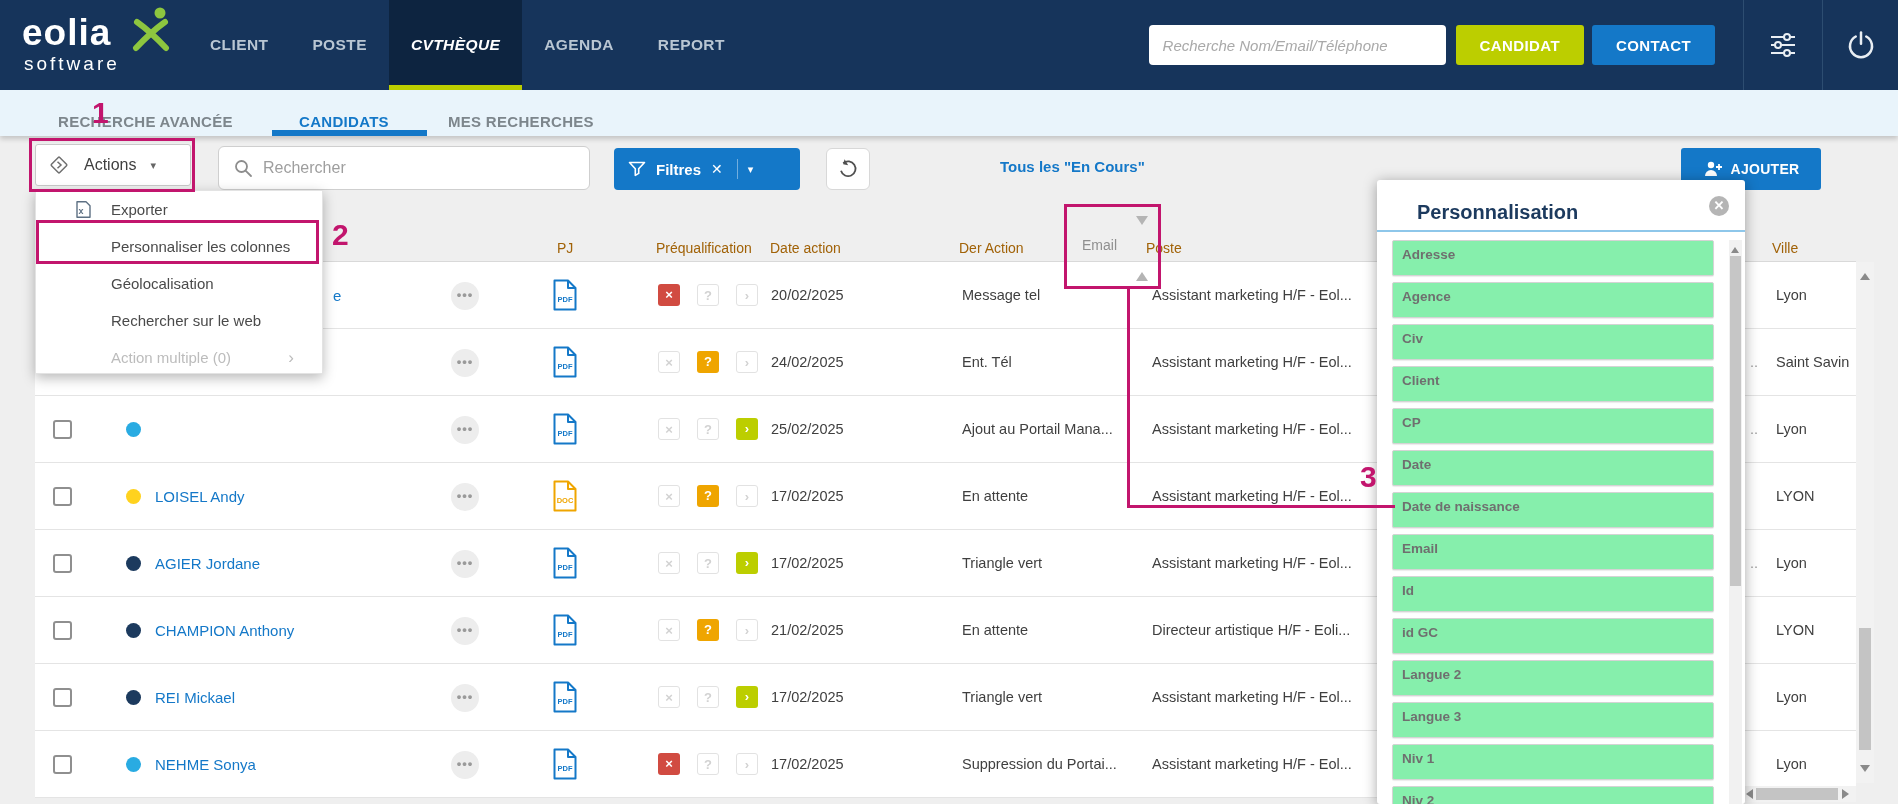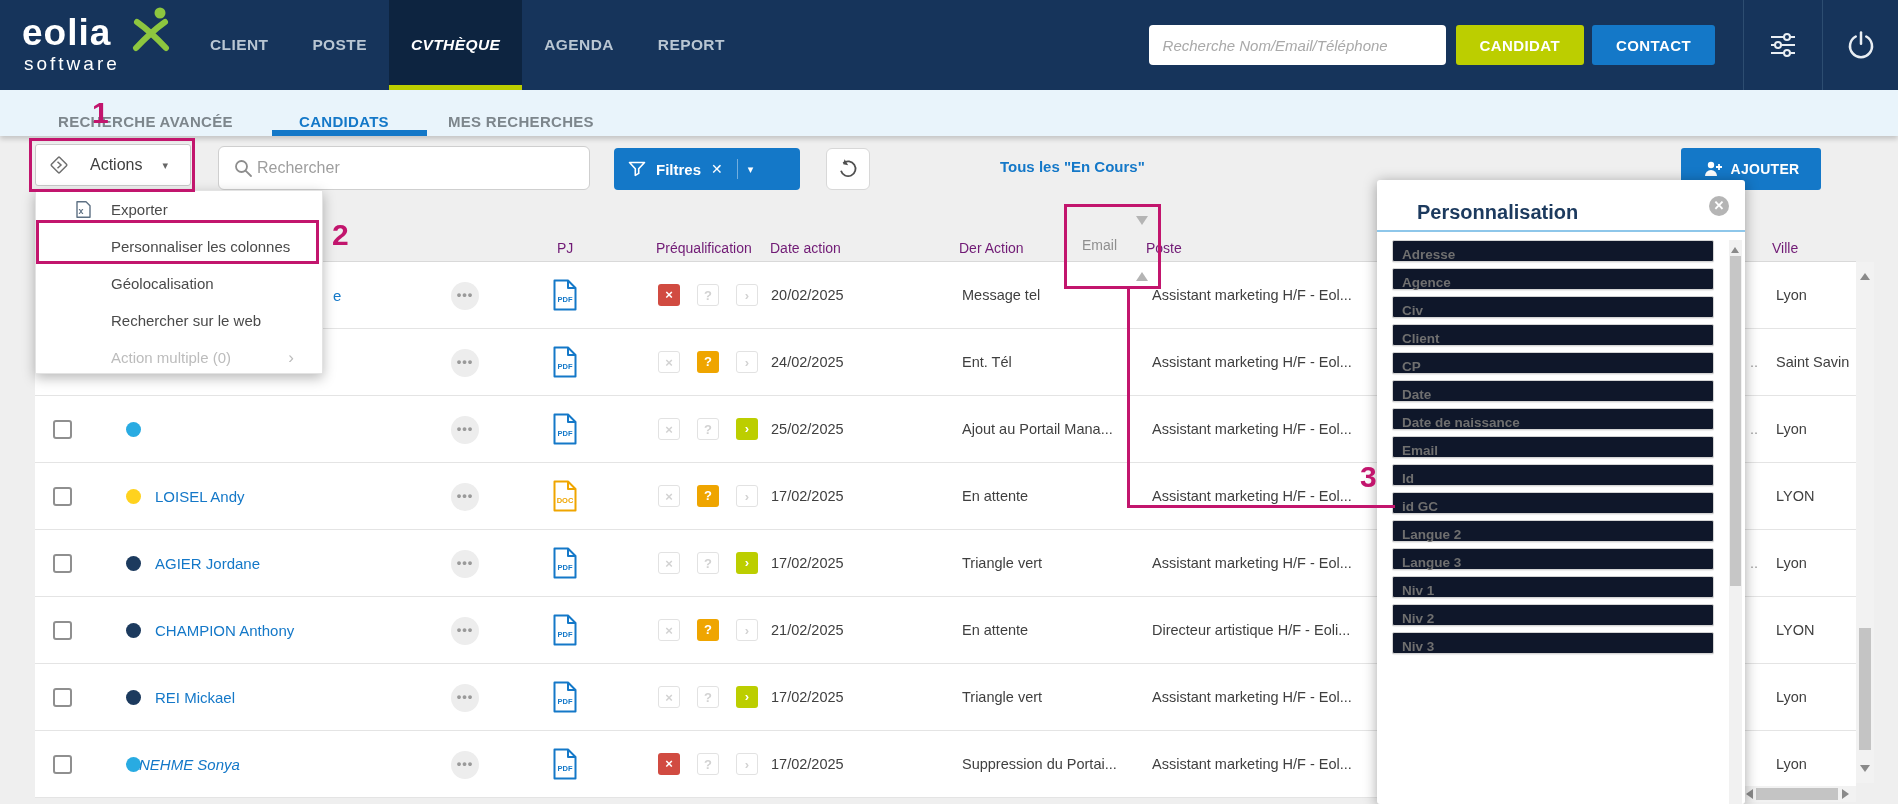--- a/index.html
+++ b/index.html
@@ -23,37 +23,37 @@
   .top-div { width:1px; height:90px; background:#2d4d71; margin-left:28px; }
   .icon-btn { width:78px; height:90px; display:flex; align-items:center; justify-content:center; cursor:pointer; }
 
   
   .tabsbar { position:absolute; left:0; top:90px; width:1898px; height:46px; background:#e9f4fb; box-shadow:0 3px 5px rgba(0,0,0,.18); z-index:15; }
   .tab { position:absolute; top:13px; font-size:15px; font-weight:bold; color:#7d868c; letter-spacing:.3px; cursor:pointer;margin-top:10px; }
   .tab.active { color:#1478c8; }
   .tab-underline { position:absolute; left:272px; top:40px; width:155px; height:6px; background:#1478c8; }
 
   
-  .actions-btn { position:absolute; left:35px; top:144px; width:156px; height:42px; background:#fff; border:1px solid #c9c9c9; border-radius:3px; display:flex; align-items:center; gap:20px; padding:0 12px; cursor:pointer; }
+  .actions-btn { position:absolute; left:35px; top:144px; width:156px; height:42px; background:#fff; border:1px solid #c9c9c9; border-radius:3px; display:flex; align-items:center; gap:14px; padding:0 12px; cursor:pointer; }
   .actions-btn .lbl { font-size:16px; color:#3f3f3f; }
   .caret { font-size:11px; color:#666; }
-  .tb-search { position:absolute; left:218px; top:146px; width:372px; height:44px; background:#fff; border:1px solid #cfcfcf; border-radius:6px; display:flex; align-items:center; padding:0 14px; gap:4px; }
+  .tb-search { position:absolute; left:218px; top:146px; width:372px; height:44px; background:#fff; border:1px solid #cfcfcf; border-radius:6px; display:flex; align-items:center; padding:0 14px; gap:10px; }
   .tb-search input { border:none; outline:none; flex:1; font-size:16px; color:#555; font-family:"Liberation Sans",sans-serif; }
   .tb-search input::placeholder { color:#9e9e9e; }
   .filtres-btn { position:absolute; left:614px; top:148px; width:186px; height:42px; background:#1478c8; border-radius:4px; color:#fff; display:flex; align-items:center; gap:10px; padding:0 14px; cursor:pointer; }
   .filtres-btn .lbl { font-size:15px; font-weight:bold; }
   .filtres-x { font-size:14px; cursor:pointer; }
   .filtres-sep { width:1px; height:20px; background:rgba(255,255,255,.4); margin-left:4px; }
   .refresh-btn { position:absolute; left:826px; top:148px; width:44px; height:42px; background:#fff; border:1px solid #d8d8d8; border-radius:6px; display:flex; align-items:center; justify-content:center; cursor:pointer; }
   .scope { position:absolute; left:1000px; top:158px; font-size:15px; font-weight:bold; color:#1478c8; cursor:pointer; }
   .add-btn { position:absolute; left:1681px; top:148px; width:140px; height:42px; background:#1478c8; border:none; border-radius:3px; color:#fff; font-weight:bold; font-size:14px; letter-spacing:.3px; display:flex; align-items:center; justify-content:center; gap:8px; cursor:pointer; }
 
   
   .table-bg { position:absolute; left:35px; top:262px; width:1821px; height:536px; background:#fff; }
-  .th { position:absolute; top:240px; font-size:14px; color:#701a75; font-weight:500; cursor:pointer; white-space:nowrap; }
+  .th { position:absolute; top:240px; font-size:14px; color:#a16207; font-weight:500; cursor:pointer; white-space:nowrap; }
   .col-div { position:absolute; top:262px; width:1px; height:536px; background:#e4e4e4; }
   .hdr-border { position:absolute; left:35px; top:261px; width:1821px; height:1px; background:#d9d9d9; }
   .row { position:absolute; left:35px; width:1821px; height:67px; border-bottom:1px solid #e4e4e4; background:#fff; }
   .cb { position:absolute; left:18px; top:24px; width:19px; height:19px; border:2px solid #8f8f8f; border-radius:3px; background:#fff; cursor:pointer; }
   .dot { position:absolute; left:91px; top:26px; width:15px; height:15px; border-radius:50%; }
   .cname { position:absolute; left:120px; top:0; height:67px; line-height:67px; font-size:15px; color:#1478c8; cursor:pointer; white-space:nowrap; }
   .more-btn { position:absolute; left:416px; top:20px; width:28px; height:28px; border-radius:50%; background:#ededed; color:#9a9a9a; font-size:13px; letter-spacing:1px; text-align:center; line-height:26px; cursor:pointer; font-weight:bold; }
   .pj { position:absolute; left:517px; top:17px; cursor:pointer; }
   .sq { position:absolute; top:22px; width:22px; height:22px; border-radius:3px; text-align:center; line-height:21px; font-size:13px; font-weight:bold; cursor:pointer; }
   .sq-idle { background:#fff; border:1px solid #e2e2e2; color:#d2d2d2; }
@@ -89,21 +89,21 @@
   .tri-left { position:absolute; left:2px; top:3px; width:0; height:0; border:5px solid transparent; border-right:7px solid #8a8a8a; }
   .tri-right { position:absolute; right:2px; top:3px; width:0; height:0; border:5px solid transparent; border-left:7px solid #8a8a8a; }
   .hthumb { position:absolute; left:17px; top:2px; width:82px; height:12px; background:#c4c4c4; }
 
   
   .panel { position:absolute; left:1377px; top:180px; width:368px; height:624px; background:#fff; border-radius:3px; box-shadow:0 2px 14px rgba(0,0,0,.35); z-index:60; }
   .panel-head { position:relative; height:52px; border-bottom:2px solid #8ec7ea; }
   .panel-title { position:absolute; left:40px; top:14px; font-size:20px; color:#1c3a5e; font-weight:600;margin-top:7px; }
   .panel-close { position:absolute; right:16px; top:16px; width:20px; height:20px; border-radius:50%; background:#b5b5b5; color:#fff; font-size:13px; font-weight:bold; text-align:center; line-height:19px; cursor:pointer; }
   .panel-items { position:absolute; left:15px; top:60px; width:322px; }
-  .panel-item { height:22px; margin-bottom:6px; border:1px solid #d4d4d4; border-radius:2px; background:#0f172a; line-height:27px; padding-left:9px; font-size:13.5px; font-weight:bold; color:#6f6f6f; box-shadow:0 1px 1px rgba(0,0,0,.08); cursor:pointer; }
+  .panel-item { height:36px; margin-bottom:6px; border:1px solid #d4d4d4; border-radius:2px; background:#86efac; line-height:27px; padding-left:9px; font-size:13.5px; font-weight:bold; color:#6f6f6f; box-shadow:0 1px 1px rgba(0,0,0,.08); cursor:pointer; }
   .panel-scroll { position:absolute; left:352px; top:60px; width:13px; height:564px; background:#f1f1f1; }
   .panel-thumb { position:absolute; left:1px; top:16px; width:11px; height:330px; background:#c6c6c6; }
   .ptri-up { position:absolute; left:2px; top:3px; width:0; height:0; border:4.5px solid transparent; border-bottom:6px solid #8a8a8a; }
 </style>
 </head>
 <body>
 
 <div class="screen">
 
   <header class="topbar">
@@ -342,21 +342,21 @@
         <div class="sq sq-idle" style="left: 662px;">?</div>
         <div class="sq sq-green" style="left: 701px;">›</div>
         <span class="ctext" style="left: 736px;">17/02/2025</span>
         <span class="ctext" style="left: 927px;">Triangle vert</span>
         <span class="ctext" style="left: 1117px;">Assistant marketing H/F - Eol...</span>
         <span class="ctext" style="left: 1741px;">Lyon</span>
       </div>
       <div class="row" style="top: 731px;">
         <div class="cb"></div>
         <div class="dot" style="background: rgb(41, 171, 226);"></div>
-        <span class="cname" style="left: 104px; font-style: italic;">NEHME Sonya</span>
+        <span class="cname" style="left: 120px;">NEHME Sonya</span>
         <div class="more-btn">•••</div>
         <span class="pj"><svg width="26" height="32" viewBox="0 0 26 32">
             <path d="M2.5 1.5 h13.5 l7.5 7.5 v21.5 h-21 Z" fill="#fff" stroke="#1478c8" stroke-width="2" stroke-linejoin="round"></path>
             <path d="M16 1.5 v7.5 h7.5" fill="none" stroke="#1478c8" stroke-width="2" stroke-linejoin="round"></path>
             <text x="13" y="23" font-size="7.5" font-weight="bold" fill="#1478c8" text-anchor="middle" font-family="Liberation Sans,sans-serif">PDF</text>
           </svg></span>
         <div class="sq sq-red" style="left: 623px;">×</div>
         <div class="sq sq-idle" style="left: 662px;">?</div>
         <div class="sq sq-idle" style="left: 701px;">›</div>
         <span class="ctext" style="left: 736px;">17/02/2025</span>

